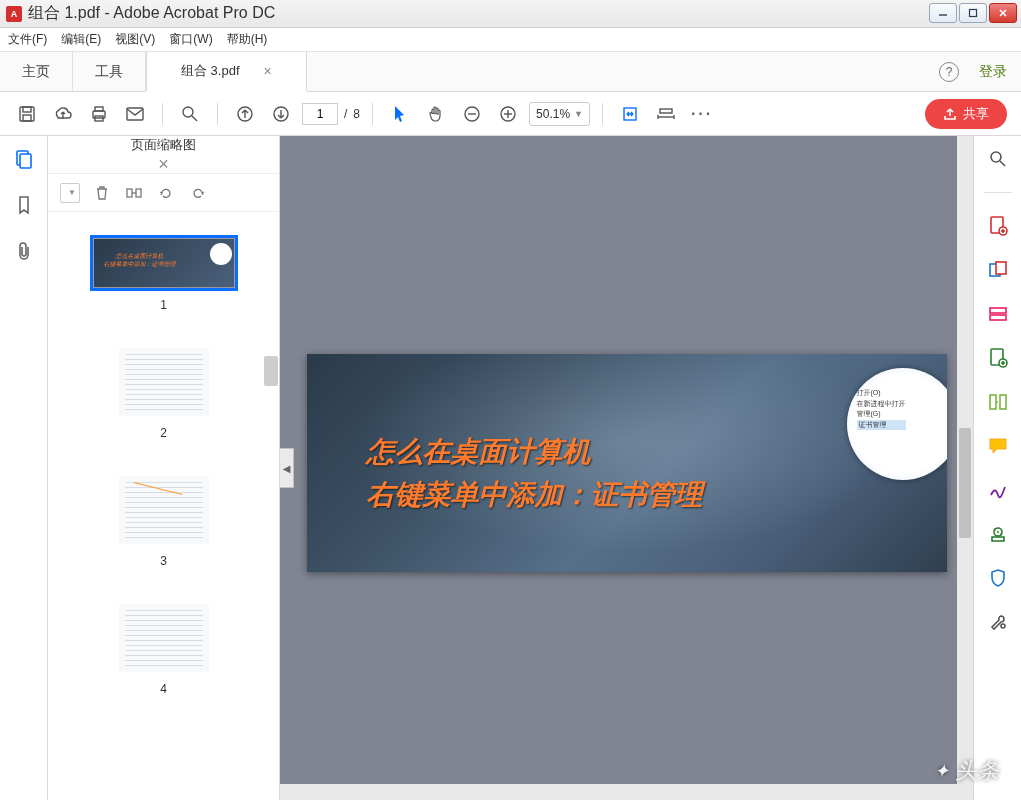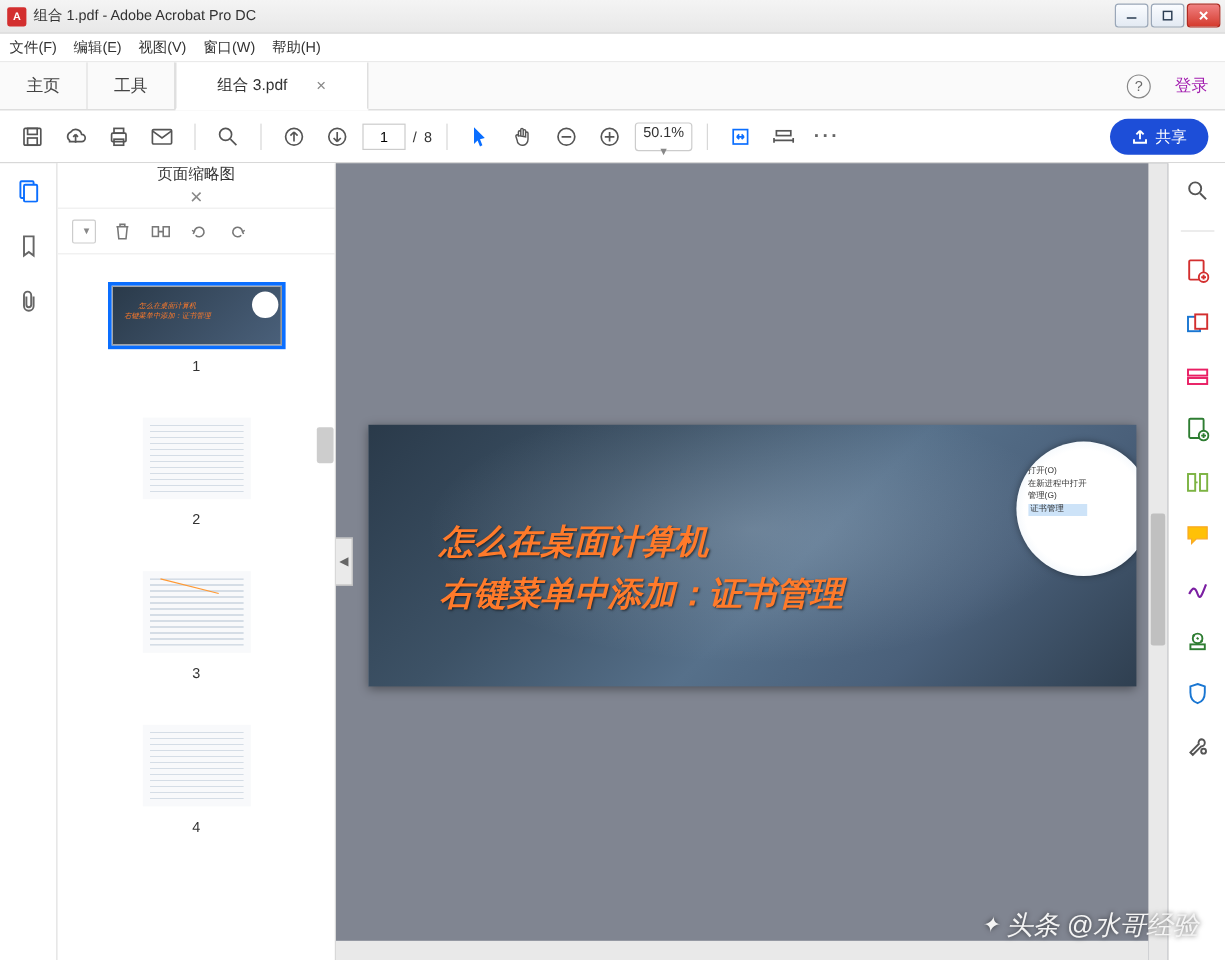--- a/index.html
+++ b/index.html
@@ -1,46 +1,46 @@
 <!DOCTYPE html>
 <html><head>
 <meta charset="utf-8">
 <style>
 * { margin: 0; padding: 0; box-sizing: border-box; font-family: "Microsoft YaHei", "Segoe UI", sans-serif; }
 body { width: 1021px; height: 800px; background: #fff; overflow: hidden; position: relative; }
 
 
 .titlebar { height: 28px; background: linear-gradient(#f4f4f4,#e8e8e8); border-bottom: 1px solid #d0d0d0; display: flex; align-items: center; padding-left: 6px; position: relative; }
 .titlebar .appicon { width: 16px; height: 16px; background: #d32f2f; border-radius: 2px; margin-right: 6px; display:flex;align-items:center;justify-content:center;color:#fff;font-size:9px;font-weight:bold; }
-.titlebar .title { font-size: 12px; color: #333; }
+.titlebar .title { font-size: 16px; color: #333; }
 .winctrls { position: absolute; right: 4px; top: 3px; display: flex; gap: 2px; }
 .winbtn { width: 28px; height: 20px; border: 1px solid #9aa7b8; background: linear-gradient(#fafcff,#e3eaf3); border-radius: 3px; display:flex;align-items:center;justify-content:center; font-size: 10px; color:#2b3d52; }
 .winbtn.close { background: linear-gradient(#f08080,#d43b2e); border-color:#b02a20; color:#fff; }
 
 
 .menubar { height: 24px; display:flex; align-items:center; padding-left: 8px; font-size:12px; color:#333; gap:14px; border-bottom:1px solid #e5e5e5; }
 .menubar span { cursor: default; }
 
 
 .tabbar { height: 40px; background:#fafafa; border-bottom:1px solid #d8d8d8; display:flex; align-items:stretch; position:relative; }
 .tabbtn { padding: 0 22px; display:flex; align-items:center; font-size:14px; color:#444; border-right:1px solid #e0e0e0; }
 .tab-doc { background:#fff; border-bottom:2px solid #fff; margin-bottom:-1px; padding:0 34px; display:flex; align-items:center; font-size:13px; color:#333; position:relative; border-left:1px solid #d8d8d8; border-right:1px solid #d8d8d8; }
 .tab-doc .closetab { margin-left:24px; font-size:14px; color:#888; }
 .tabbar-right { position:absolute; right:14px; top:0; bottom:0; display:flex; align-items:center; gap:20px; }
 .helpq { width:20px; height:20px; border:1px solid #888; border-radius:50%; display:flex;align-items:center;justify-content:center;font-size:12px;color:#666; }
-.login { font-size:14px; color:#a21caf; }
+.login { font-size:14px; color:#4d7c0f; }
 
 
 .toolbar { height: 44px; border-bottom:1px solid #d8d8d8; display:flex; align-items:center; padding:0 12px; gap:6px; position:relative; }
 .tbtn { width:30px; height:30px; display:flex;align-items:center;justify-content:center; color:#555; border-radius:3px; }
 .tsep { width:1px; height:22px; background:#d8d8d8; margin:0 6px; }
 .pagebox { font-size:12px; color:#333; display:flex; align-items:center; gap:6px; }
 .pagebox input { width:36px; height:22px; text-align:center; border:1px solid #ccc; font-size:12px; }
-.zoombox { font-size:12px; color:#333; display:flex; align-items:center; gap:4px; border:1px solid #ccc; height:24px; padding:0 6px; border-radius:3px;flex-direction:column; }
-.sharebtn { position:absolute; right:14px; top:7px; background:#1d4ed8; color:#fff; height:30px; border-radius:15px; padding:0 18px; display:flex; align-items:center; gap:6px; font-size:13px; }
+.zoombox { font-size:12px; color:#333; display:flex; align-items:center; gap:4px; border:1px solid #ccc; height:24px; padding:0 6px; border-radius:3px; }
+.sharebtn { position:absolute; right:14px; top:7px; background:#ef4444; color:#fff; height:30px; border-radius:15px; padding:0 18px; display:flex; align-items:center; gap:6px; font-size:13px; }
 
 
 .main { display:flex; height: calc(800px - 28px - 24px - 40px - 44px); position:relative; }
 
 
 .leftrail { width:48px; border-right:1px solid #d8d8d8; display:flex; flex-direction:column; align-items:center; padding-top:12px; gap:24px; }
 .leftrail .ricon { width:22px; height:22px; display:flex; align-items:center; justify-content:center; color:#666; }
 .leftrail .ricon.active { color:#0a6eff; }
 
 
@@ -411,14 +411,13 @@
           <path d="M12 4a3 3 0 0 1 0 6l-7 7-2-2 7-7a3 3 0 0 1 2-4z"></path>
           <circle cx="14" cy="14" r="2"></circle>
         </svg>
       </div>
   </div>
 </div>
 
 <div class="watermark">
   <span class="wmicon">✦</span>
   <span>头条</span>
-  <span>@水哥经验</span>
 </div>
 
 </body></html>

